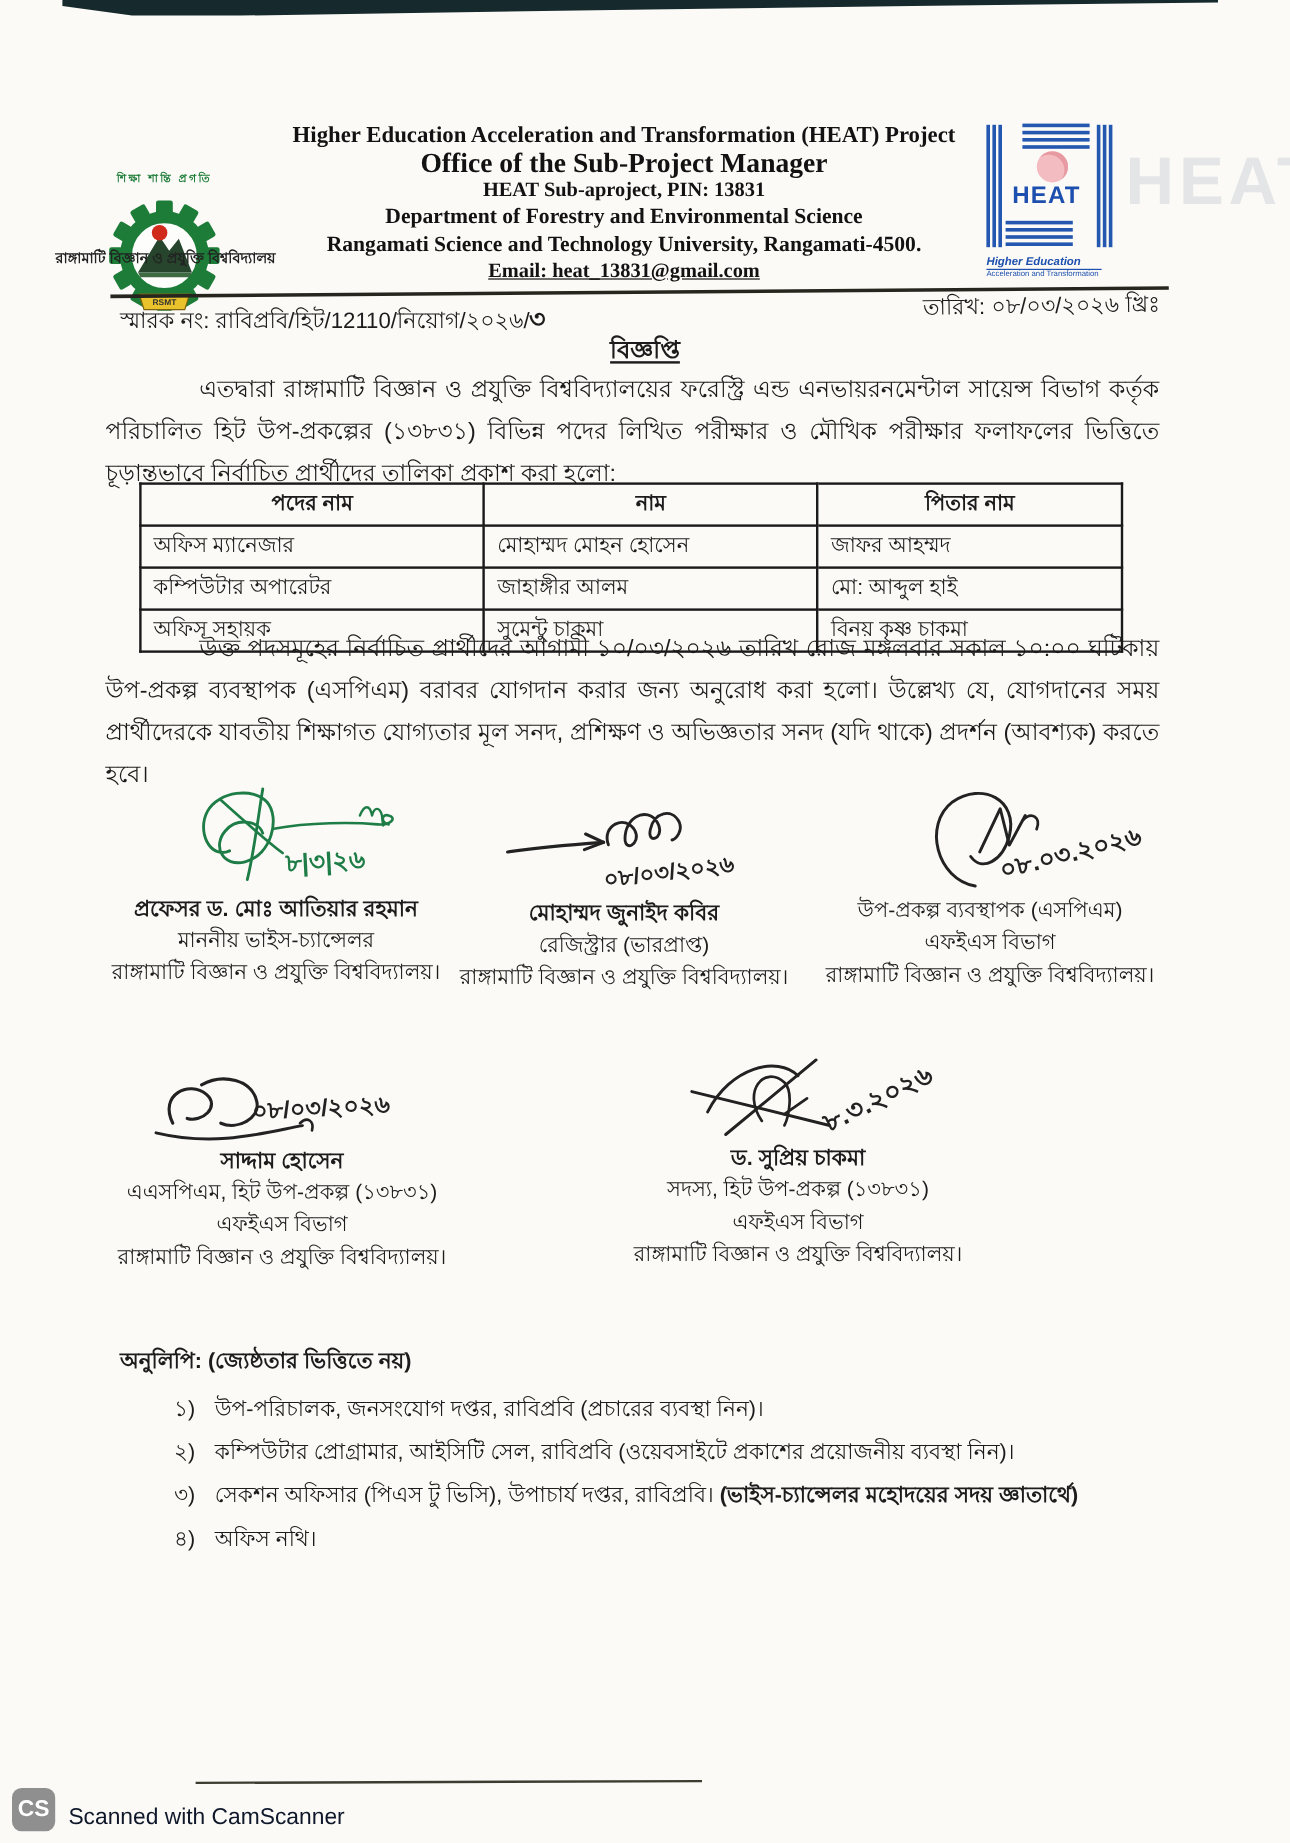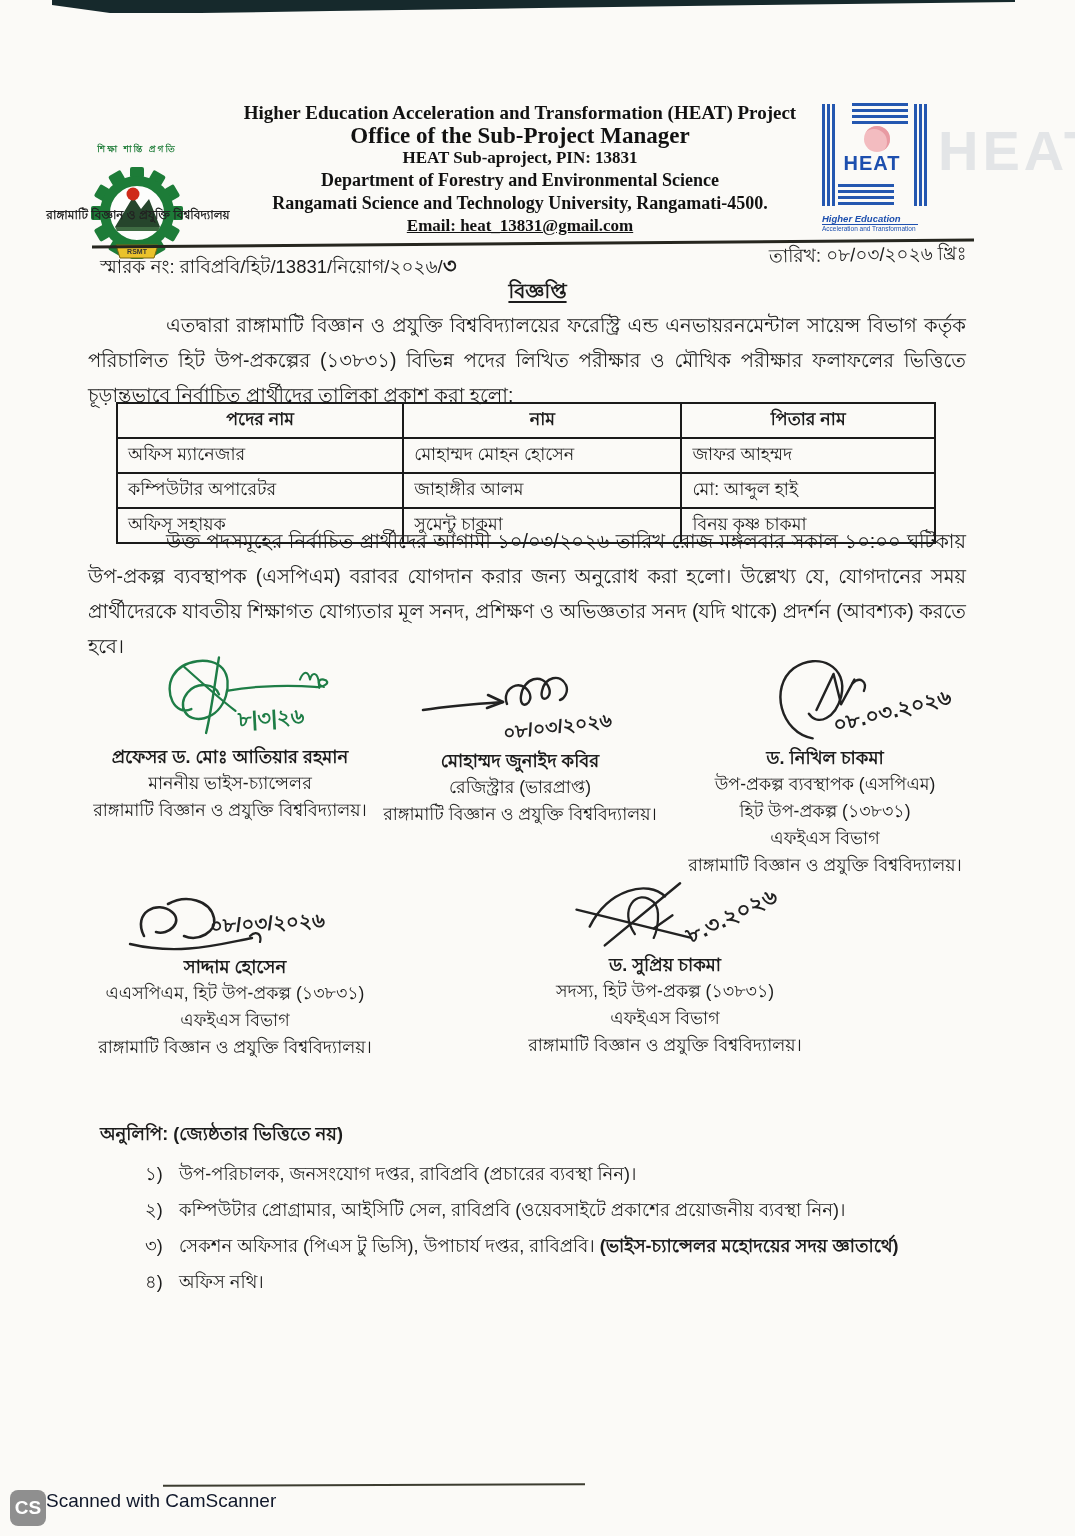--- a/index.html
+++ b/index.html
@@ -73,21 +73,21 @@
 
   
   .copies{position:absolute;left:100px;top:1120px;width:880px;font-size:18px;}
   .copies .heading{font-weight:bold;margin-bottom:10px;}
   .copy-item{display:flex;margin:0 0 9px 45px;line-height:27px;font-weight:500;}
   .copy-item .num{width:34px;flex:0 0 auto;}
   .copy-item b{font-weight:bold;}
 
   
   .edge-line{position:absolute;left:163px;top:1484px;width:422px;height:2px;background:#3c3c30;transform:rotate(-0.2deg);}
-  .cam{position:absolute;left:10px;top:1490px;display:flex;align-items:flex-start;}
+  .cam{position:absolute;left:10px;top:1490px;display:flex;align-items:flex-end;gap:11px;}
   .cs-badge{width:36px;height:36px;background:#8f8f8f;border-radius:8px;color:#fff;
             font-weight:bold;font-size:19px;display:flex;align-items:center;justify-content:center;}
   .cam-text{font-size:19px;color:#0f172a;}
 </style>
 </head>
 <body>
 
 <div class="page">
 
   <div class="top-edge">
@@ -151,21 +151,21 @@
       <div class="hbar" style="left:16px;top:102px;width:56px;"></div>
       <div class="hl-circle"></div>
       <div class="hl-word">HEAT</div>
     </div>
     <div class="hl-sub1">Higher Education</div>
     <div class="hl-sub2">Acceleration and Transformation</div>
   </div>
   <div class="watermark">HEAT</div>
 
   <div class="memo">
-    <span>স্মারক নং: রাবিপ্রবি/হিট/13831/নিয়োগ/২০২৬/</span><span class="memo-hand">৩</span>
+    <span>স্মারক নং: রাবিপ্রবি/হিট/12110/নিয়োগ/২০২৬/</span><span class="memo-hand">৩</span>
   </div>
   <div class="doc-date">তারিখ: ০৮/০৩/২০২৬ খ্রিঃ</div>
 
   <div class="title">
     <span>বিজ্ঞপ্তি</span>
   </div>
 
   <div class="para para1">এতদ্বারা রাঙ্গামাটি বিজ্ঞান ও প্রযুক্তি বিশ্ববিদ্যালয়ের ফরেস্ট্রি এন্ড এনভায়রনমেন্টাল সায়েন্স বিভাগ কর্তৃক পরিচালিত হিট উপ-প্রকল্পের (১৩৮৩১) বিভিন্ন পদের লিখিত পরীক্ষার ও মৌখিক পরীক্ষার ফলাফলের ভিত্তিতে চূড়ান্তভাবে নির্বাচিত প্রার্থীদের তালিকা প্রকাশ করা হলো:</div>
 
   <table class="results">
@@ -229,23 +229,21 @@
 
   <div class="sig" style="left:650px;top:655px;width:350px;">
     <div class="sig-art k-ink" style="width:210px;height:90px;">
       <svg width="210" height="90" viewBox="0 0 210 95">
         <path d="M92,88 C58,82 46,34 72,14 C98,-4 130,12 122,44 C116,66 98,76 88,62" stroke-width="2.6"></path>
         <path d="M96,58 L114,20 L122,52 L136,26" stroke-width="2.6"></path>
         <path d="M134,30 C142,22 150,28 146,38" stroke-width="2.4"></path>
       </svg>
       <span class="ink-date k-ink" style="left:112px;top:40px;transform:rotate(-14deg);">০৮.০৩.২০২৬</span>
     </div>
-    <div class="name">ড. নিখিল চাকমা</div>
     <div class="line">উপ-প্রকল্প ব্যবস্থাপক (এসপিএম)</div>
-    <div class="line">হিট উপ-প্রকল্প (১৩৮৩১)</div>
     <div class="line">এফইএস বিভাগ</div>
     <div class="line">রাঙ্গামাটি বিজ্ঞান ও প্রযুক্তি বিশ্ববিদ্যালয়।</div>
   </div>
 
   <div class="sig" style="left:65px;top:892px;width:340px;">
     <div class="sig-art k-ink" style="width:250px;height:62px;">
       <svg width="250" height="62" viewBox="0 0 250 62">
         <path d="M34,44 C22,20 48,8 62,20 C74,30 58,44 46,40" stroke-width="2.6"></path>
         <path d="M58,12 C76,2 100,8 104,26 C107,40 88,50 74,44" stroke-width="2.6"></path>
         <path d="M20,52 C70,64 110,52 142,46" stroke-width="2.4"></path>

